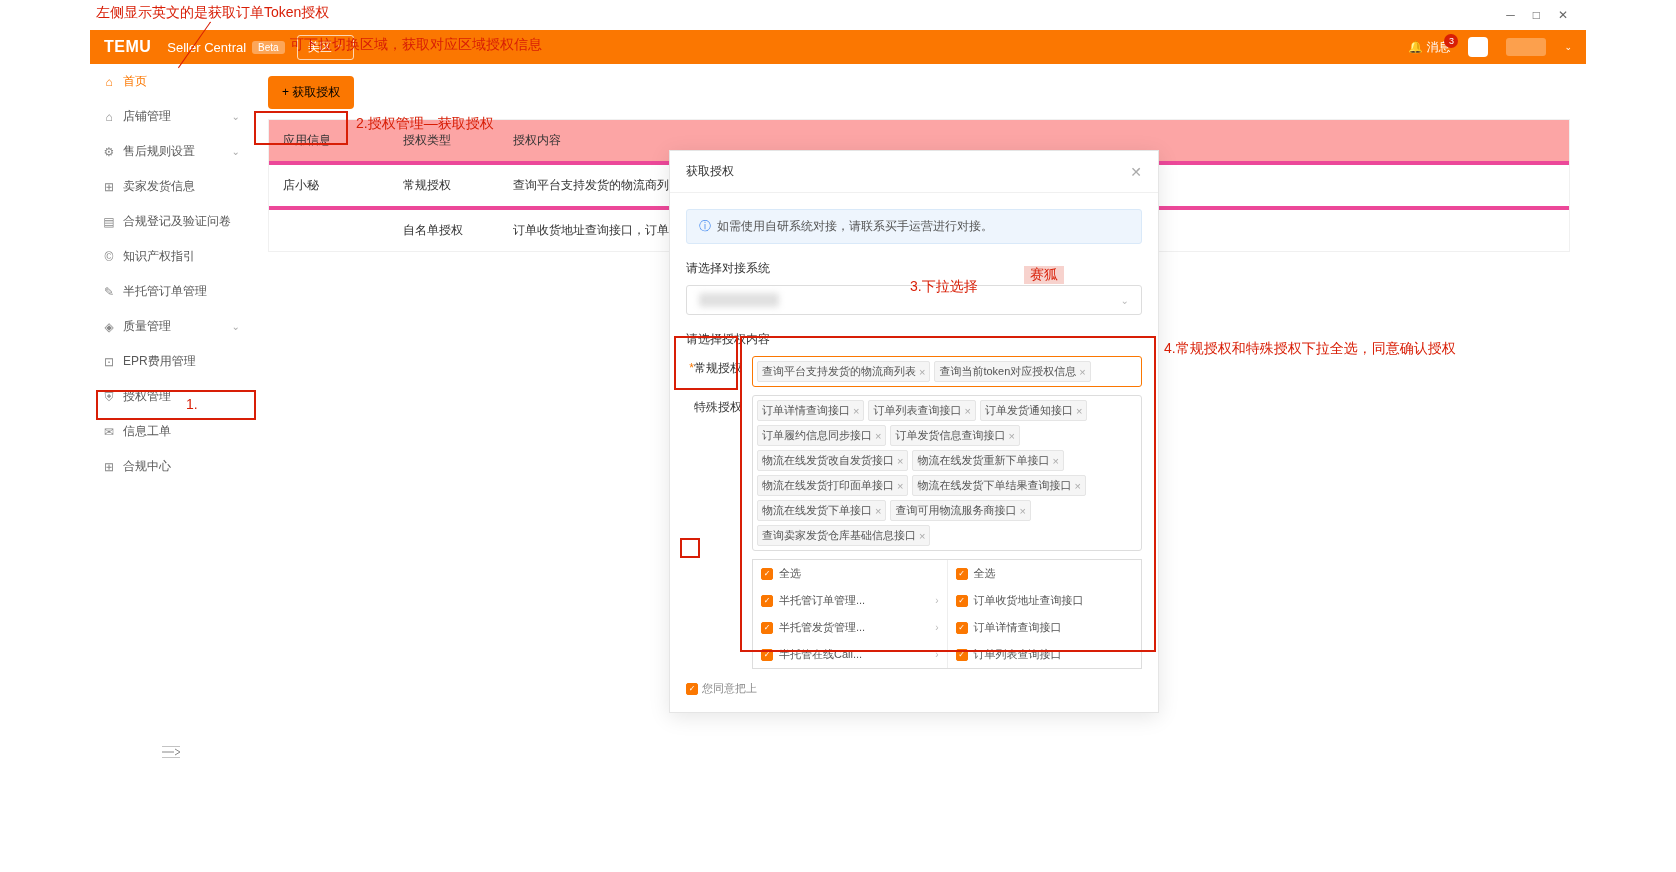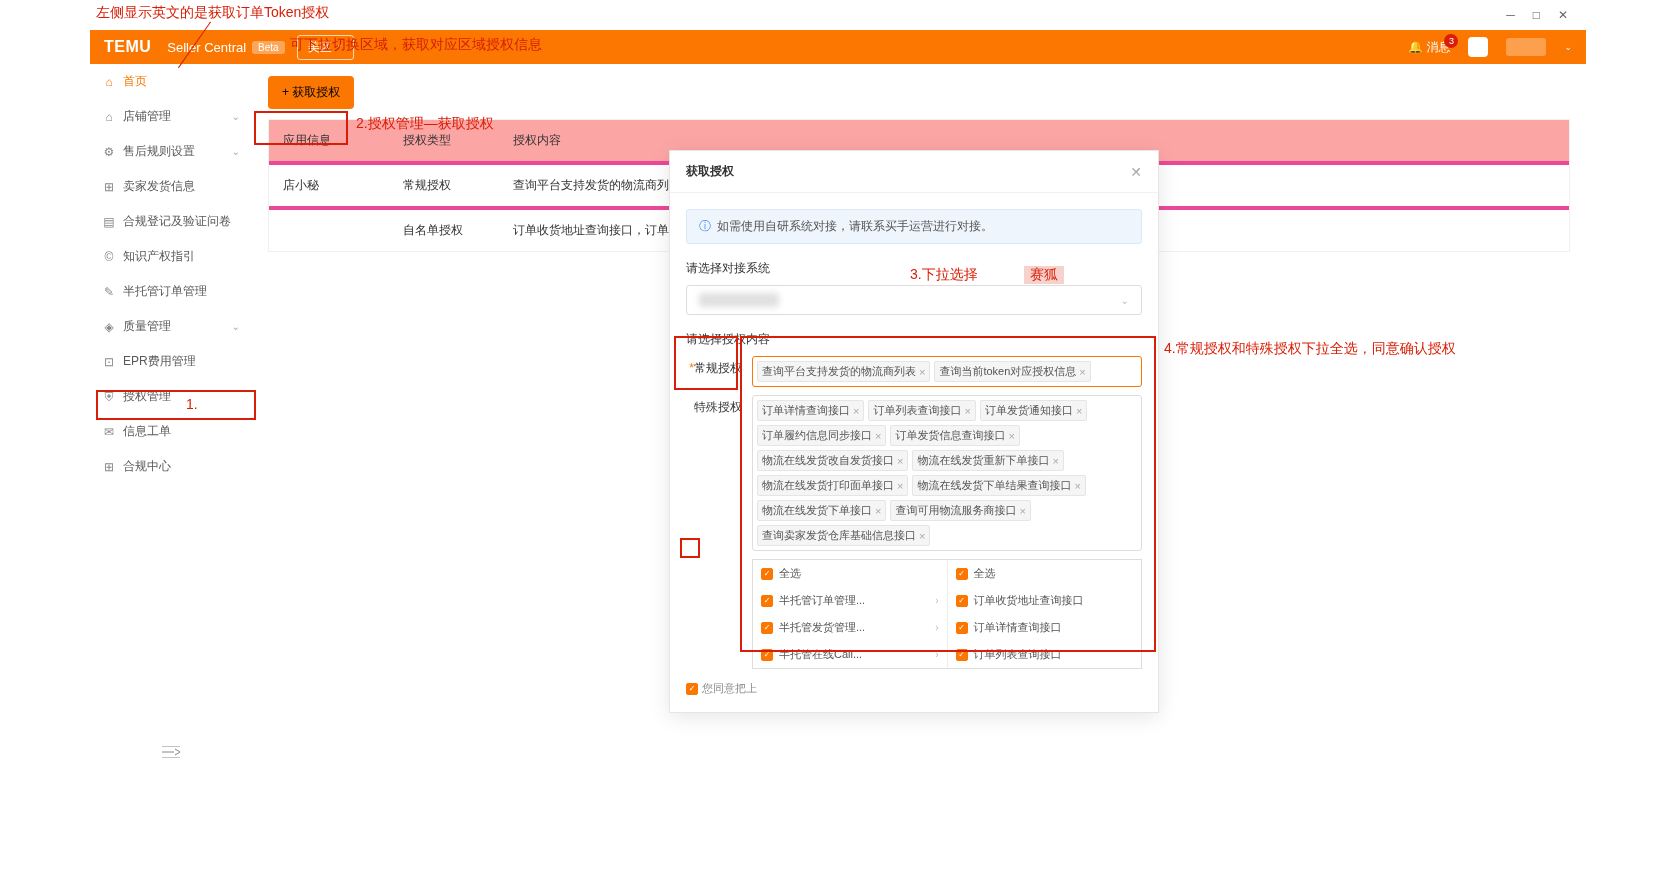--- a/index.html
+++ b/index.html
@@ -183,21 +183,21 @@
           </div>
     </div>
   </div>
 </div>
 
 <div class="annot-box" style="top:111px;left:164px;width:94px;height:34px"></div>
 <div class="annot" style="top:115px;left:266px">2.授权管理—获取授权</div>
 
 <div class="modal">
   <div class="mhd">
-    <span style="font-weight:700">获取授权</span>
+    <span style="font-weight:400">获取授权</span>
     <span class="close">✕</span>
   </div>
   <div class="mbody">
     <div class="alert">
       <span class="i">ⓘ</span>
       <span>如需使用自研系统对接，请联系买手运营进行对接。</span>
     </div>
 
     <div class="label">请选择对接系统</div>
     <div class="select">
@@ -318,21 +318,21 @@
     <div class="agree">
       <span class="ck">✓</span>
       <span>您同意把上</span>
     </div>
   </div>
 </div>
 
 <div class="annot-box" style="top:390px;left:6px;width:160px;height:30px"></div>
 <div class="annot" style="top:396px;left:96px">1.</div>
 
-<div class="annot" style="top:266px;left:820px">3.下拉选择</div>
+<div class="annot" style="top:278px;left:820px">3.下拉选择</div>
 <div class="annot" style="top:266px;left:934px;background:rgba(216,30,6,.2);padding:0 6px">赛狐</div>
 
 <div class="annot-box" style="top:336px;left:584px;width:64px;height:54px"></div>
 <div class="annot-box" style="top:336px;left:650px;width:416px;height:316px"></div>
 <div class="annot-box" style="top:538px;left:590px;width:20px;height:20px"></div>
 <div class="annot" style="top:340px;left:1074px">4.常规授权和特殊授权下拉全选，同意确认授权</div>
 
 </div>
 
 </body></html>

